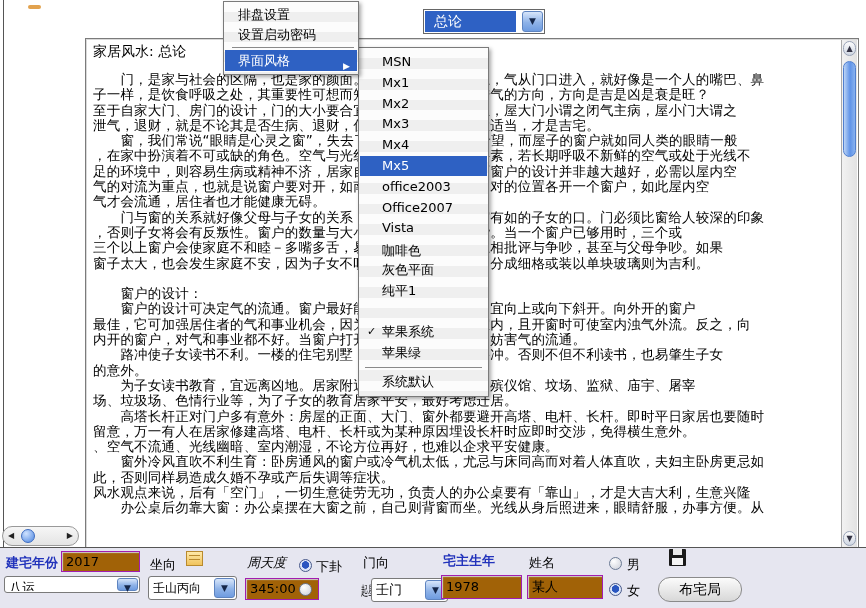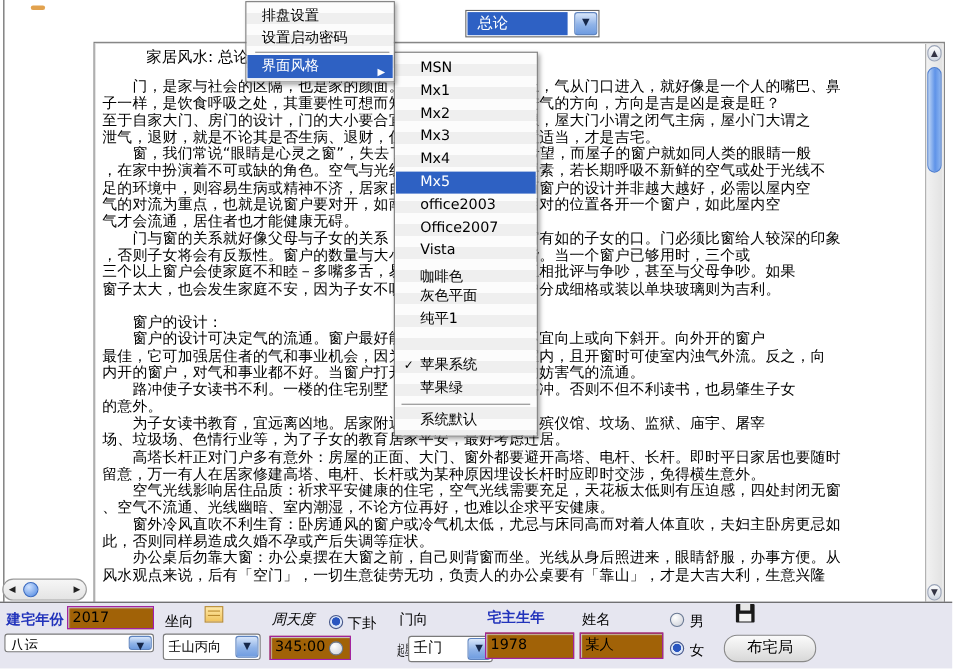--- a/index.html
+++ b/index.html
@@ -4,21 +4,21 @@
 <style>
   html,body{margin:0;padding:0;background:#fff;}
   #screen{position:relative;width:866px;height:608px;background:#ffffff;overflow:hidden;
           font-family:"DejaVu Sans","Liberation Sans",sans-serif;color:#000;}
   
   .win-left-line{position:absolute;left:3px;top:0;width:1px;height:548px;background:#555;}
   .orange-dash{position:absolute;left:28px;top:5px;width:13px;height:4px;background:#e2a24e;border-radius:2px;}
   
   .text-panel{position:absolute;left:85px;top:38px;width:772px;height:509px;background:#fff;
               border:1px solid #7b7b7b;box-shadow:inset 1px 1px 0 #d9d9d9;}
-  .doc-title{position:absolute;left:7px;top:4px;font-size:14px;white-space:pre;margin-left:40px;}
+  .doc-title{position:absolute;left:7px;top:4px;font-size:14px;white-space:pre;}
   .doc-body{position:absolute;left:7px;top:33px;width:748px;font-size:13.5px;line-height:15.3px;}
   .tl{height:15.3px;white-space:pre;overflow:hidden;letter-spacing:0.2px;}
   
   .vscroll{position:absolute;top:1px;right:1px;bottom:1px;width:15px;background:linear-gradient(90deg,#f2f2f2,#e2e2e2);border-left:1px solid #aaa;}
   .vs-up,.vs-down{position:absolute;left:1px;width:13px;height:15px;background:linear-gradient(#fdfdfd,#cfd6e2);
        border:1px solid #9aa4b8;border-radius:7px;font-size:8px;line-height:14px;text-align:center;color:#334;box-sizing:border-box;}
   .vs-up{top:1px;}
   .vs-down{bottom:1px;}
   .vs-thumb{position:absolute;left:1px;top:21px;width:13px;height:96px;border-radius:7px;
        background:linear-gradient(90deg,#bcd4f5,#5f93e8 55%,#89b2ef);border:1px solid #4f7fd0;box-sizing:border-box;}
@@ -99,26 +99,25 @@
       <div class="tl">　　窗户的设计：</div>
       <div class="tl">　　窗户的设计可决定气的流通。窗户最好能向外开或向内开，不宜向上或向下斜开。向外开的窗户</div>
       <div class="tl">最佳，它可加强居住者的气和事业机会，因为可让大量清气进入室内，且开窗时可使室内浊气外流。反之，向</div>
       <div class="tl">内开的窗户，对气和事业都不好。当窗户打开时不应有任何阻碍物妨害气的流通。</div>
       <div class="tl">　　路冲使子女读书不利。一楼的住宅别墅，要注意门外窗外之路冲。否则不但不利读书，也易肇生子女</div>
       <div class="tl">的意外。</div>
       <div class="tl">　　为子女读书教育，宜远离凶地。居家附近有凶地时，如医院、殡仪馆、坟场、监狱、庙宇、屠宰</div>
       <div class="tl">场、垃圾场、色情行业等，为了子女的教育居家平安，最好考虑迁居。</div>
       <div class="tl">　　高塔长杆正对门户多有意外：房屋的正面、大门、窗外都要避开高塔、电杆、长杆。即时平日家居也要随时</div>
       <div class="tl">留意，万一有人在居家修建高塔、电杆、长杆或为某种原因埋设长杆时应即时交涉，免得横生意外。</div>
-      <div class="tl">　　空气光线影响居住品质：祈求平安健康的住宅，空气光线需要充足，天花板太低则有压迫感，四处封闭无窗</div>
       <div class="tl">、空气不流通、光线幽暗、室内潮湿，不论方位再好，也难以企求平安健康。</div>
       <div class="tl">　　窗外冷风直吹不利生育：卧房通风的窗户或冷气机太低，尤忌与床同高而对着人体直吹，夫妇主卧房更忌如</div>
       <div class="tl">此，否则同样易造成久婚不孕或产后失调等症状。</div>
+      <div class="tl">风水观点来说，后有「空门」，一切生意徒劳无功，负责人的办公桌要有「靠山」，才是大吉大利，生意兴隆</div>
       <div class="tl">　　办公桌后勿靠大窗：办公桌摆在大窗之前，自己则背窗而坐。光线从身后照进来，眼睛舒服，办事方便。从</div>
-      <div class="tl">风水观点来说，后有「空门」，一切生意徒劳无功，负责人的办公桌要有「靠山」，才是大吉大利，生意兴隆</div>
     </div>
     <div class="vscroll">
       <div class="vs-up">▲</div>
       <div class="vs-thumb"></div>
       <div class="vs-down">▼</div>
     </div>
   </div>
 
   <div class="hslider">
     <span class="hs-arrow" style="left:5px;">◀</span>

